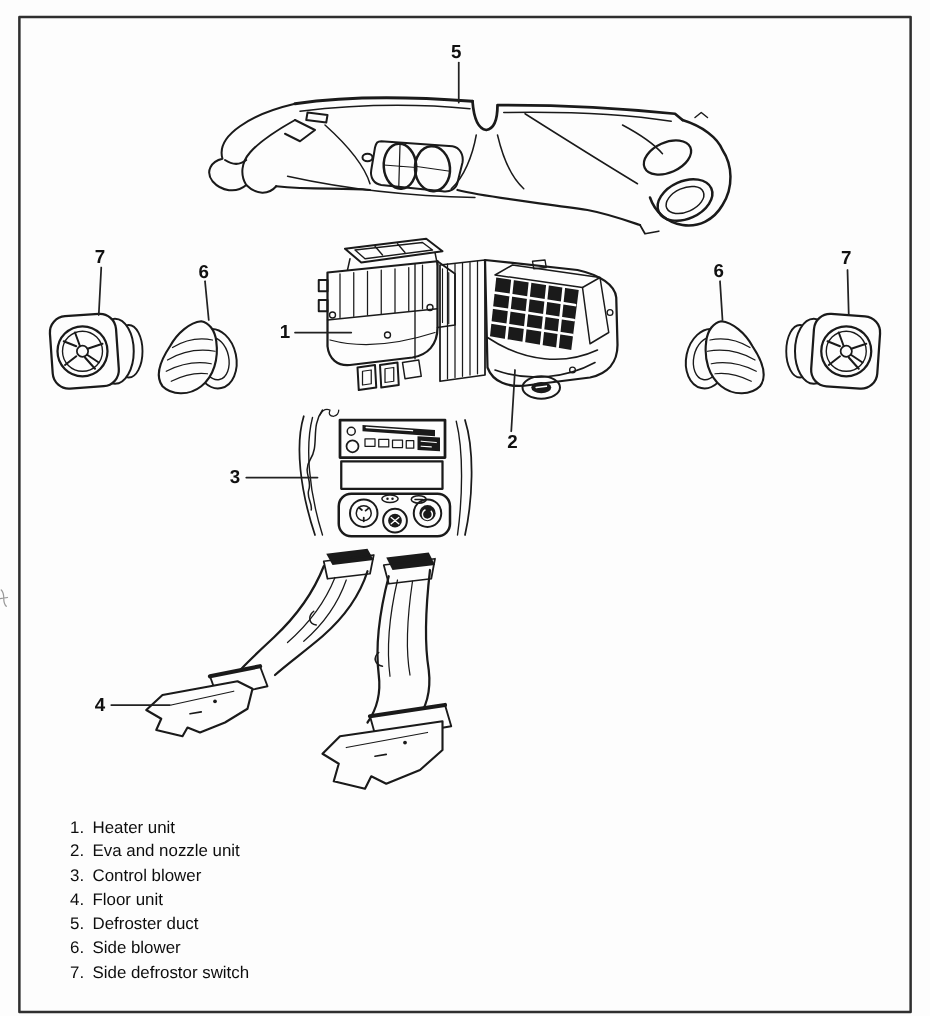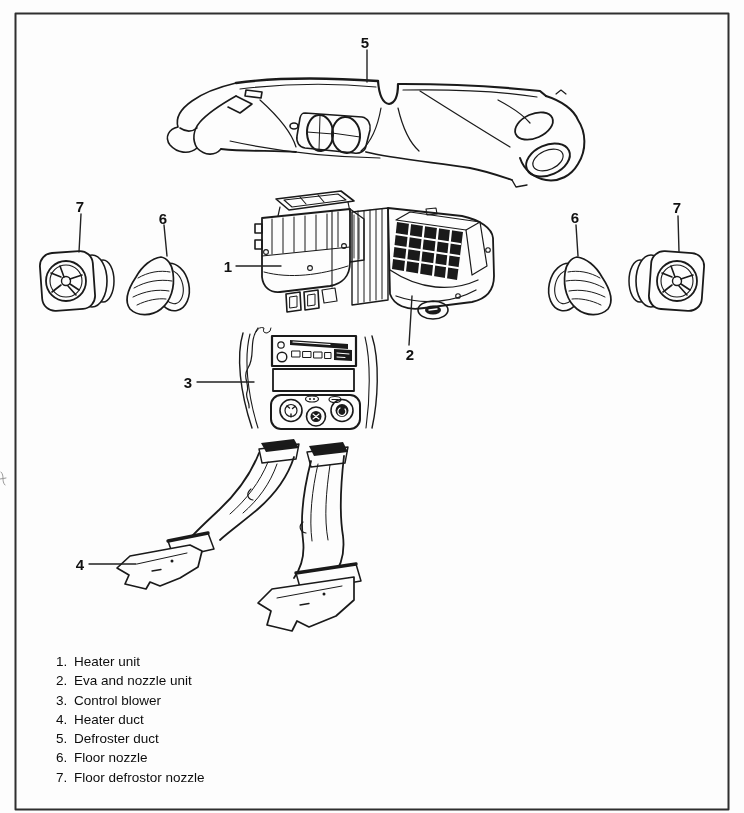--- a/index.html
+++ b/index.html
@@ -282,27 +282,27 @@
   <li class="legend-item">
     <span class="ln">2.</span>
     <span class="ll">Eva and nozzle unit</span>
   </li>
   <li class="legend-item">
     <span class="ln">3.</span>
     <span class="ll">Control blower</span>
   </li>
   <li class="legend-item">
     <span class="ln">4.</span>
-    <span class="ll">Heater duct</span>
+    <span class="ll">Floor unit</span>
   </li>
   <li class="legend-item">
     <span class="ln">5.</span>
     <span class="ll">Defroster duct</span>
   </li>
   <li class="legend-item">
     <span class="ln">6.</span>
-    <span class="ll">Floor nozzle</span>
+    <span class="ll">Side blower</span>
   </li>
   <li class="legend-item">
     <span class="ln">7.</span>
-    <span class="ll">Floor defrostor nozzle</span>
+    <span class="ll">Side defrostor switch</span>
   </li>
 </ul>
 
 </body></html>

